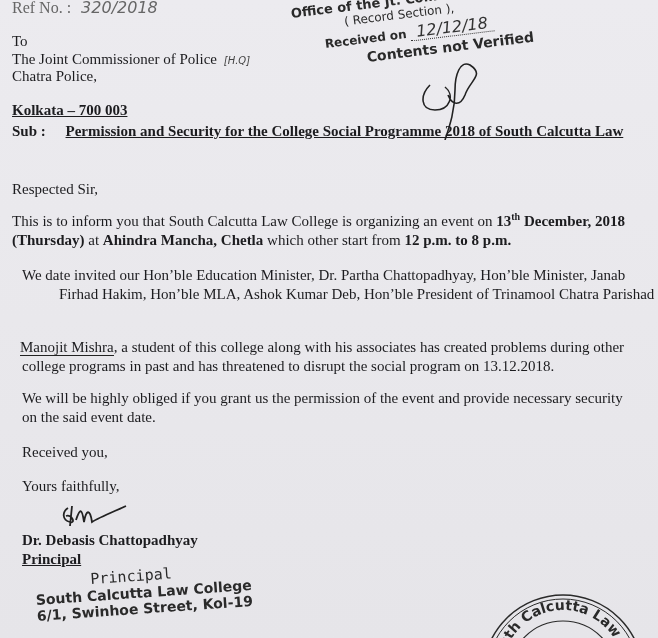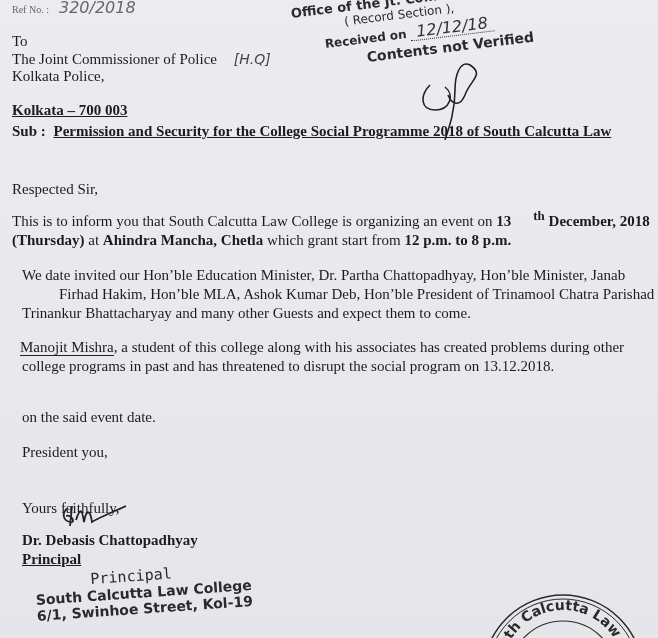--- a/index.html
+++ b/index.html
@@ -10,83 +10,83 @@
     color: #1c1c1f;
     position: relative;
   }
   .page { position: absolute; inset: 0; background: linear-gradient(180deg,#ecebef 0%, #e6e5e9 100%); }
   .abs { position: absolute; white-space: nowrap; }
   .t { font-size: 15px; line-height: 18px; }
   .b { font-weight: bold; }
   .u { text-decoration: underline; }
   .hand { font-family: "DejaVu Sans", sans-serif; font-style: italic; color: #444; }
   .stampfont { font-family: "DejaVu Sans", sans-serif; font-weight: bold; color: #2a2a2a; }
-  .sup { font-size: 13px; vertical-align: super; line-height: 0; margin-left: 22px; }
+  .sup { font-size: 10px; vertical-align: super; line-height: 0; }
 </style>
 </head>
 <body>
 
 <div class="page">
 
   <div class="abs" style="left:12px; top:-2px;">
-    <span style="font-size:10px; color:#666;">Ref No. :</span>
+    <span style="font-size:16px; color:#666;">Ref No. :</span>
     <span class="hand" style="font-size:16px; color:#666; margin-left:6px;">320/2018</span>
   </div>
 
   <div class="abs t" style="left:12px; top:32px;">To</div>
   <div class="abs t" style="left:12px; top:50px;">
     <span>The Joint Commissioner of Police</span>
-    <span class="hand" style="font-size:14px; margin-left:13px;">[H.Q]</span>
+    <span class="hand" style="font-size:10px; margin-left:3px;">[H.Q]</span>
   </div>
-  <div class="abs t" style="left:12px; top:67px;">Kolkata Police,</div>
+  <div class="abs t" style="left:12px; top:67px;">Chatra Police,</div>
   <div class="abs t b u" style="left:12px; top:101px;">Kolkata – 700 003</div>
 
   <div class="abs" style="left:290px; top:6px; transform: rotate(-7deg); transform-origin: left top;">
     <div class="stampfont" style="font-size:13px;">Office of the Jt. Commissioner of Police, Kolkata</div>
     <div class="stampfont" style="font-size:12px; margin-left:52px; font-weight:normal;">( Record Section ),</div>
     <div style="margin-left:30px; margin-top:2px;">
       <span class="stampfont" style="font-size:12px;">Received on</span>
       <span style="border-bottom:1px dotted #333; padding:0 6px;">
         <span class="hand" style="font-size:16px; color:#333;">12/12/18</span>
       </span>
     </div>
     <div class="stampfont" style="font-size:14px; margin-left:70px; margin-top:2px;">Contents not Verified</div>
   </div>
 
   <svg class="abs" style="left:410px; top:55px;" width="80" height="85" viewBox="0 0 80 85">
     <path d="M20 30 C10 40, 10 55, 25 55 C40 55, 45 40, 35 32 M38 40 C42 50, 50 52, 55 40 M55 40 C60 25, 75 20, 60 10 C50 5, 45 20, 45 35 C45 55, 40 70, 35 85" stroke="#222" stroke-width="1.6" fill="none"></path>
   </svg>
 
   <div class="abs t b" style="left:12px; top:122px;">
     <span>Sub :</span>
-    <span class="u" style="margin-left:4px;">Permission and Security for the College Social Programme 2018 of South Calcutta Law</span>
+    <span class="u" style="margin-left:16px;">Permission and Security for the College Social Programme 2018 of South Calcutta Law</span>
   </div>
 
   <div class="abs t" style="left:12px; top:180px;">Respected Sir,</div>
 
   <div class="abs t" style="left:12px; top:212px;">
     <span>This is to inform you that South Calcutta Law College is organizing an event on </span><span class="b">13</span><span class="sup b">th</span><span class="b"> December, 2018</span>
   </div>
   <div class="abs t" style="left:12px; top:231px;">
-    <span class="b">(Thursday)</span><span> at </span><span class="b">Ahindra Mancha, Chetla</span><span> which grant start from </span><span class="b">12 p.m. to 8 p.m.</span>
+    <span class="b">(Thursday)</span><span> at </span><span class="b">Ahindra Mancha, Chetla</span><span> which other start from </span><span class="b">12 p.m. to 8 p.m.</span>
   </div>
 
   <div class="abs t" style="left:22px; top:266px;">We date invited our Hon’ble Education Minister, Dr. Partha Chattopadhyay, Hon’ble Minister, Janab</div>
   <div class="abs t" style="left:22px; top:285px;margin-left:37px;">Firhad Hakim, Hon’ble MLA, Ashok Kumar Deb, Hon’ble President of Trinamool Chatra Parishad</div>
-  <div class="abs t" style="left:22px; top:304px;">Trinankur Bhattacharyay and many other Guests and expect them to come.</div>
 
   <div class="abs t" style="left:20px; top:338px;">
     <span style="border-bottom:1.5px solid #222;margin-top:16px;">Manojit Mishra</span><span>, a student of this college along with his associates has created problems during other</span>
   </div>
   <div class="abs t" style="left:22px; top:357px;">college programs in past and has threatened to disrupt the social program on 13.12.2018.</div>
 
+  <div class="abs t" style="left:22px; top:389px;">We will be highly obliged if you grant us the permission of the event and provide necessary security</div>
   <div class="abs t" style="left:22px; top:408px;">on the said event date.</div>
 
-  <div class="abs t" style="left:22px; top:443px;">President you,</div>
-  <div class="abs t" style="left:22px; top:499px;text-align:center;">Yours faithfully,</div>
+  <div class="abs t" style="left:22px; top:443px;">Received you,</div>
+  <div class="abs t" style="left:22px; top:477px;text-align:center;">Yours faithfully,</div>
   <svg class="abs" style="left:58px; top:500px;" width="80" height="30" viewBox="0 0 80 30">
     <path d="M10 8 C4 12, 4 20, 12 22 C18 24, 14 14, 8 16 M14 6 L12 26 M18 20 C22 8, 24 8, 26 22 C28 10, 32 8, 34 22 C40 18, 50 14, 68 6" stroke="#222" stroke-width="1.8" fill="none"></path>
   </svg>
   <div class="abs t b" style="left:22px; top:531px;">Dr. Debasis Chattopadhyay</div>
   <div class="abs t b u" style="left:22px; top:550px;">Principal</div>
 
   <div class="abs" style="left:34px; top:574px; transform: rotate(-4deg); transform-origin:left top;">
     <div class="hand" style="font-size:15px; font-style:normal; color:#2a2a2a; margin-left:56px; font-family:'DejaVu Sans Mono', monospace;">Principal</div>
     <div class="stampfont" style="font-size:14px;">South Calcutta Law College</div>
     <div class="stampfont" style="font-size:14px;">6/1, Swinhoe Street, Kol-19</div>

